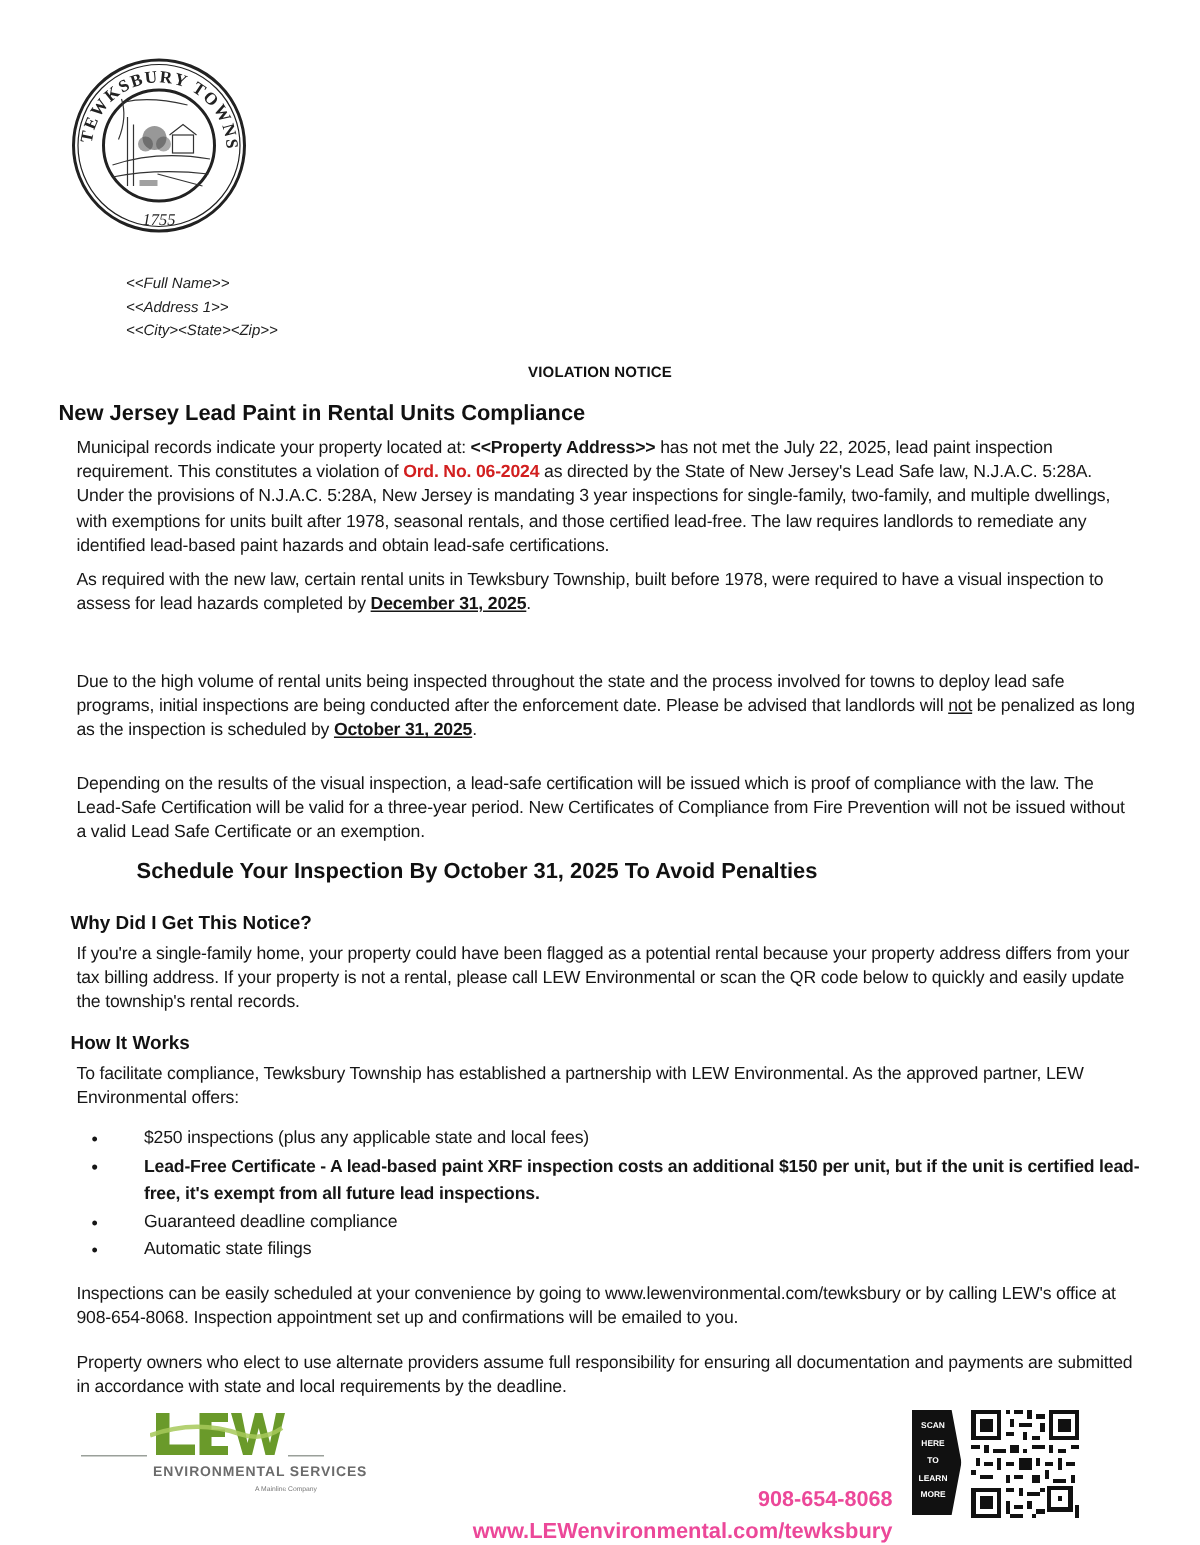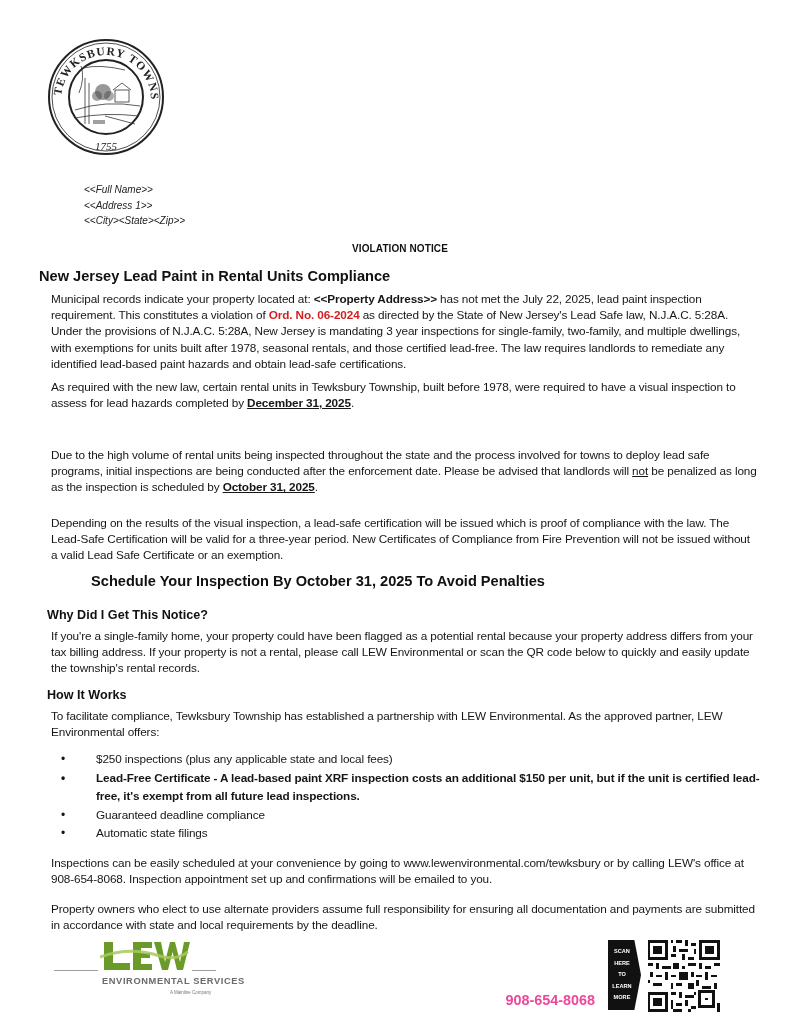--- a/index.html
+++ b/index.html
@@ -155,20 +155,21 @@
     <path d="M0 17 Q30 6 60 16 Q75 21 88 12" fill="none" stroke="#a7c95a" stroke-width="3" opacity="0.85"></path>
   </svg>
   <div class="lew-line" style="left:0; width:44px;"></div>
   <div class="lew-line" style="left:138px; width:24px;"></div>
   <div class="lew-env">ENVIRONMENTAL SERVICES</div>
   <div class="lew-sub">A Mainline Company</div>
 </div>
 
 <div class="contact">
   <div class="phone">908-654-8068</div>
+  <div class="url">www.LEWenvironmental.com/tewksbury</div>
 </div>
 
 <div class="qr-wrap">
   <div class="scan-tag">
     <div>SCAN</div>
     <div>HERE</div>
     <div>TO</div>
     <div>LEARN</div>
     <div>MORE</div>
   </div>

